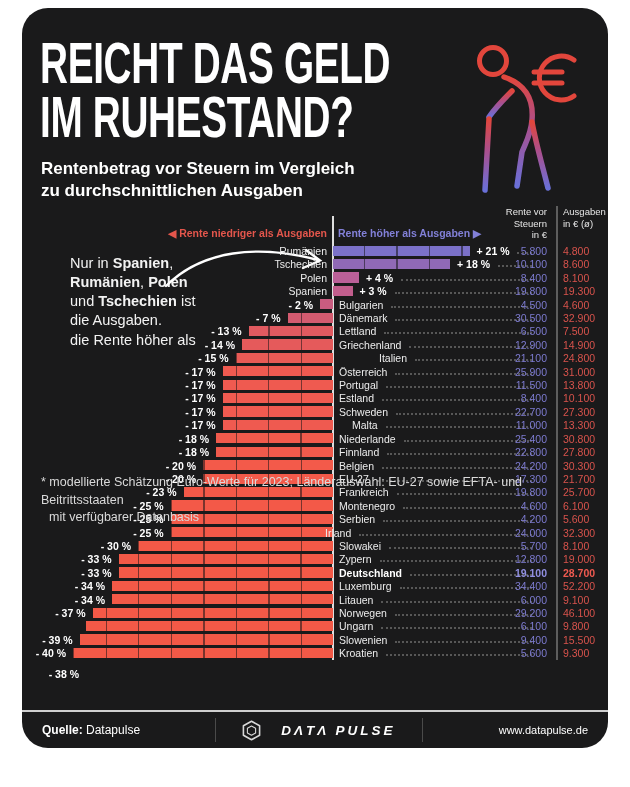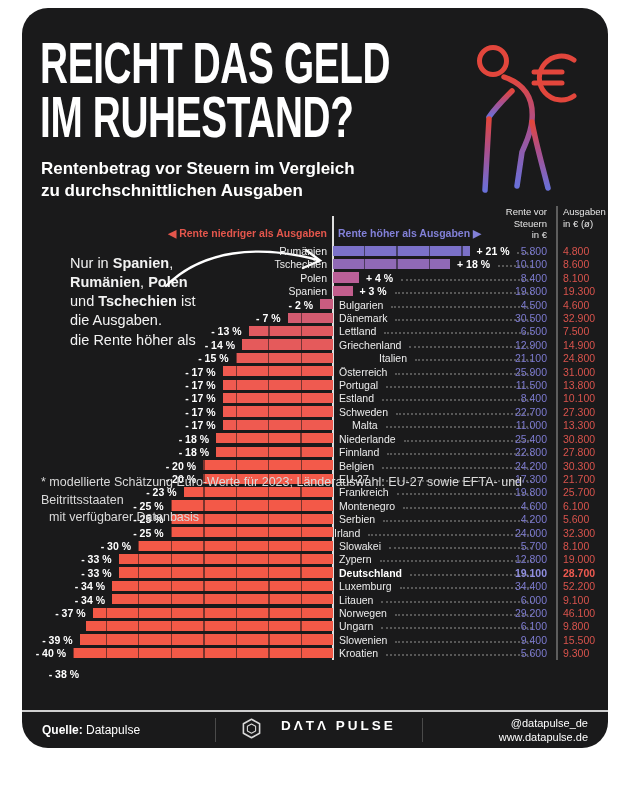--- a/index.html
+++ b/index.html
@@ -40,21 +40,21 @@
   .annot{position:absolute;left:30px;top:48px;width:175px;font-size:14.5px;line-height:1.32;color:#f2f2f2;}
   .annot b{font-weight:bold;}
   .arrow-svg{position:absolute;left:120px;top:32px;}
 
   
   .footnote{position:absolute;left:19px;top:466px;width:540px;font-size:12.5px;line-height:1.4;color:#dadada;}
   .footnote .fn2{padding-left:8px;}
   .footer{position:absolute;left:0;right:0;bottom:0;height:36px;border-top:2px solid #cfcfcf;display:flex;align-items:center;color:#fff;}
   .f-left{width:193px;padding-left:20px;font-size:12px;box-sizing:border-box;}
   .f-left b{font-weight:bold;}
-  .f-center{flex:1;height:24px;display:flex;justify-content:center;gap:20px;border-left:1px solid #4a4a4a;border-right:1px solid #4a4a4a;}
+  .f-center{flex:1;height:24px;display:flex;align-items:center;justify-content:center;gap:20px;border-left:1px solid #4a4a4a;border-right:1px solid #4a4a4a;font-style:italic;}
   .brand{font-size:13.5px;font-weight:bold;letter-spacing:3px;color:#fff;}
   .f-right{width:185px;padding-right:20px;text-align:right;font-size:11px;line-height:1.3;box-sizing:border-box;}
 </style>
 </head>
 <body>
 
 <div class="card">
 
   <div class="title">
     <div>REICHT DAS GELD</div>
@@ -328,21 +328,21 @@
           <div class="leadwrap" style="left: 299px;">
             <span class="cl">Serbien</span>
             <span class="lead"></span>
           </div>
           <span class="rv">4.200</span>
           <span class="av">5.600</span>
         </div>
         <div class="crow neg">
           <div class="bar" style="width: 162.5px; background-color: rgb(243, 89, 72);"></div>
           <span class="pct" style="right: 432.5px;">- 25 %</span>
-          <div class="leadwrap" style="left: 294px;">
+          <div class="leadwrap" style="left: 285px;">
             <span class="cl">Irland</span>
             <span class="lead"></span>
           </div>
           <span class="rv">24.000</span>
           <span class="av">32.300</span>
         </div>
         <div class="crow neg">
           <div class="bar" style="width: 195px; background-color: rgb(243, 89, 71);"></div>
           <span class="pct" style="right: 465px;">- 30 %</span>
           <div class="leadwrap" style="left: 299px;">
@@ -447,18 +447,17 @@
     <div class="f-center">
       <svg width="19" height="21" viewBox="0 0 19 21">
         <g fill="none" stroke="#d8d8d8" stroke-width="1.6" stroke-linejoin="round">
           <path d="M9.5,1.2 L17.6,5.8 V15.2 L9.5,19.8 L1.4,15.2 V5.8 Z"></path>
           <path d="M9.5,6 L13.6,8.3 V13 L9.5,15.3 L5.4,13 V8.3 Z" stroke-width="1.1"></path>
         </g>
       </svg>
       <span class="brand">DΛTΛ PULSE</span>
     </div>
     <div class="f-right">
-      <div>@datapulse_de</div>
       <div>www.datapulse.de</div>
     </div>
   </div>
 
 </div>
 
 </body></html>

